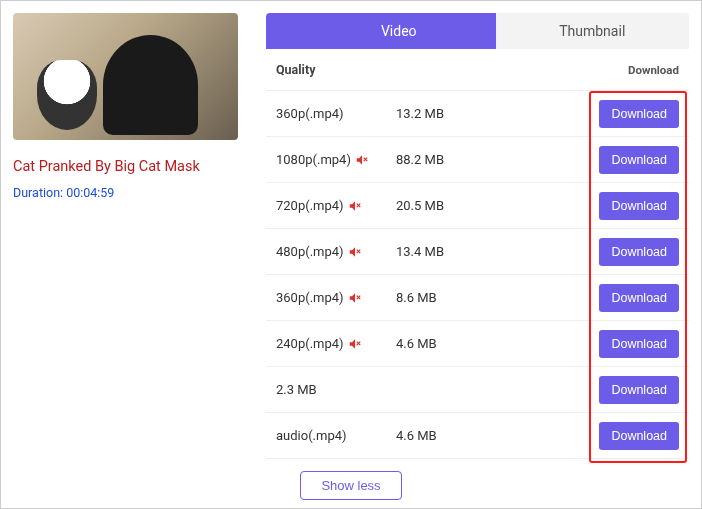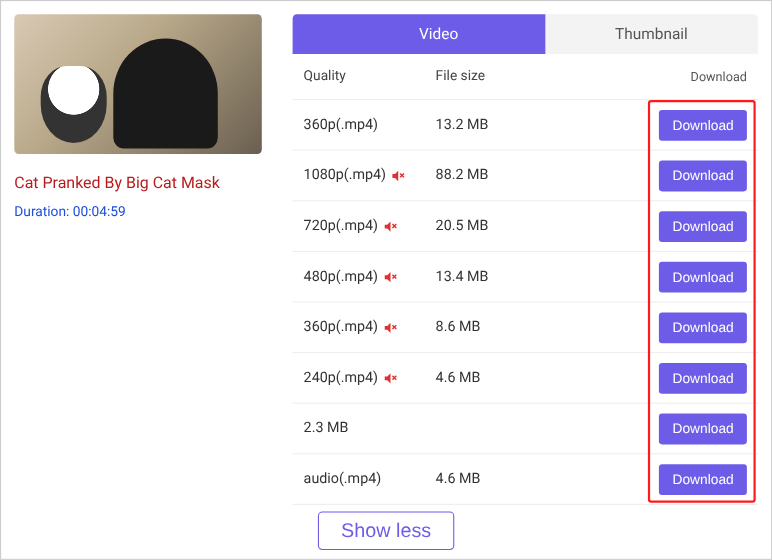--- a/index.html
+++ b/index.html
@@ -97,20 +97,21 @@
     height: 46px;
     padding: 0 10px;
     border-bottom: 1px solid #eee;
     font-size: 13px;
     color: #333;
   }
   .thead {
     height: 42px;
     font-size: 12.5px;
     color: #444;
+    font-weight: bold;
   }
   .col-quality { width: 120px; display:flex; align-items:center; gap:4px;}
   .col-size { width: 110px; }
   .col-dl { flex: 1; display: flex; justify-content: flex-end; }
   .thead .col-dl { font-size: 11.5px; color:#555;}
   .mute-icon {
     display:inline-flex;
     align-items:center;
     color:#e03030;
   }
@@ -138,21 +139,21 @@
   .showless-wrap {
     display:flex;
     justify-content:center;
     margin-top:6px;
   }
   .showless {
     background:#fff;
     border:1.5px solid #6c5ce7;
     color:#6c5ce7;
     border-radius:4px;
-    font-size:18px;
+    font-size:13px;
     padding:6px 20px;
     cursor:pointer;
   }
 </style>
 </head>
 <body>
 
 <div class="main">
   <div class="left">
     <div class="thumb"></div>
@@ -162,21 +163,20 @@
 
   <div class="right">
     <div class="tabs">
       <div class="tab active">Video</div>
       <div class="tab inactive">Thumbnail</div>
     </div>
 
     <div class="table">
       <div class="thead">
         <div class="col-quality">Quality</div>
-        <div class="col-size">File size</div>
         <div class="col-dl">Download</div>
       </div>
       <div id="rows">
           <div class="trow">
             <div class="col-quality">
               <span>360p(.mp4)</span>
             </div>
             <div class="col-size">13.2 MB</div>
             <div class="col-dl">
               <button class="dl-btn">Download</button>

